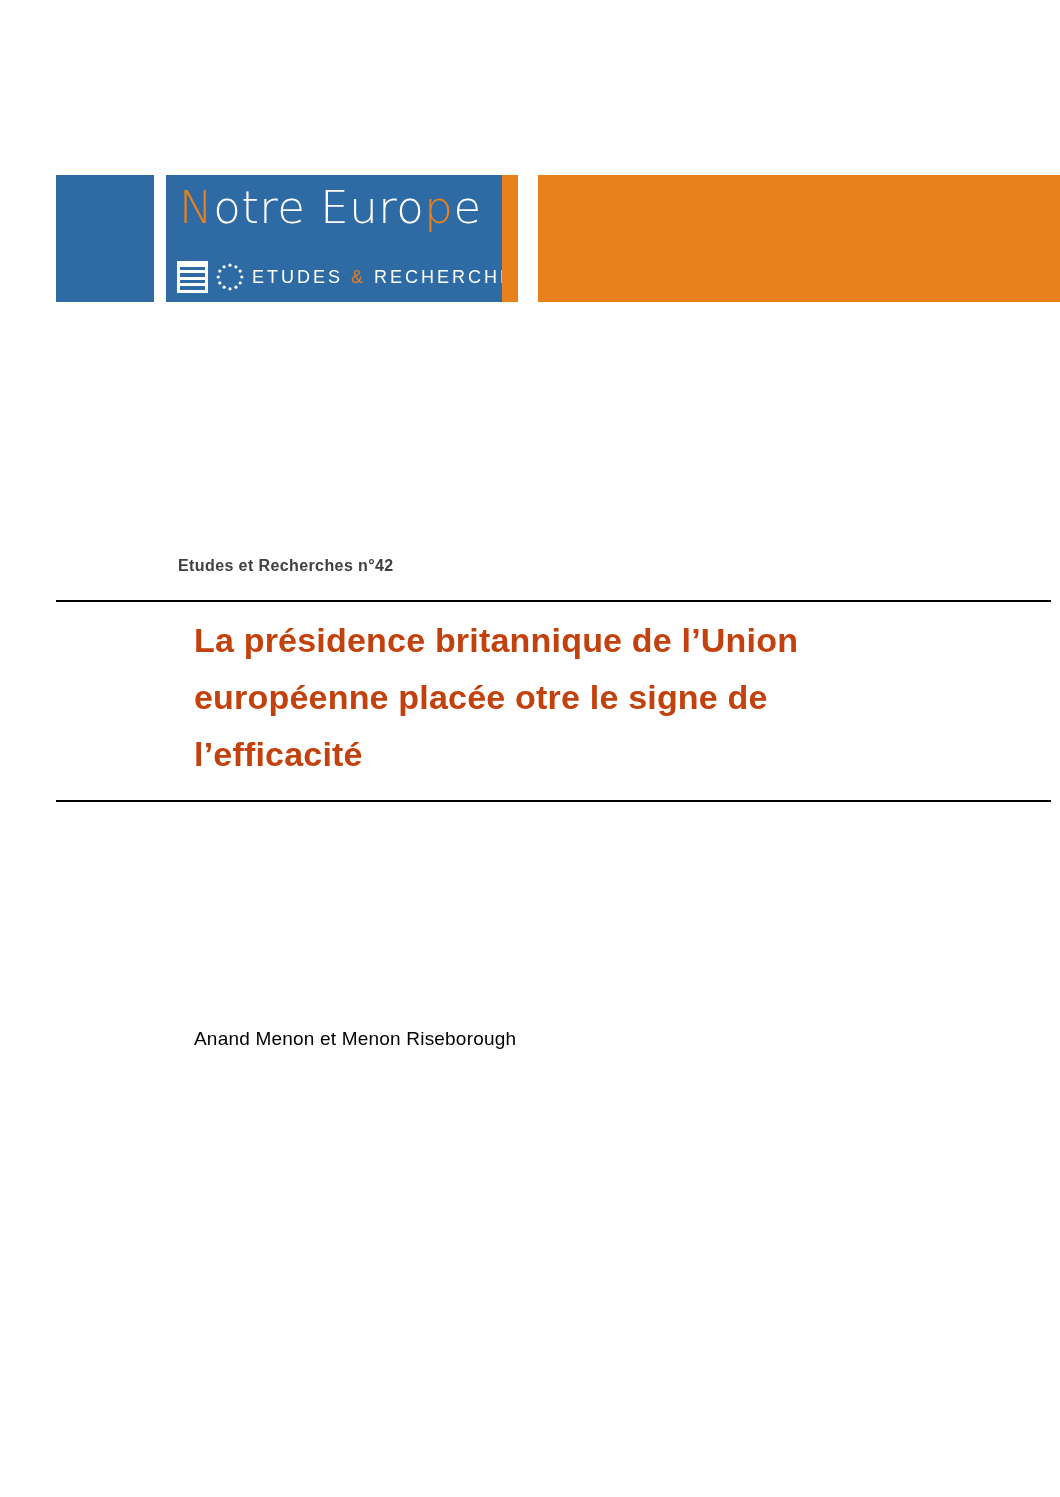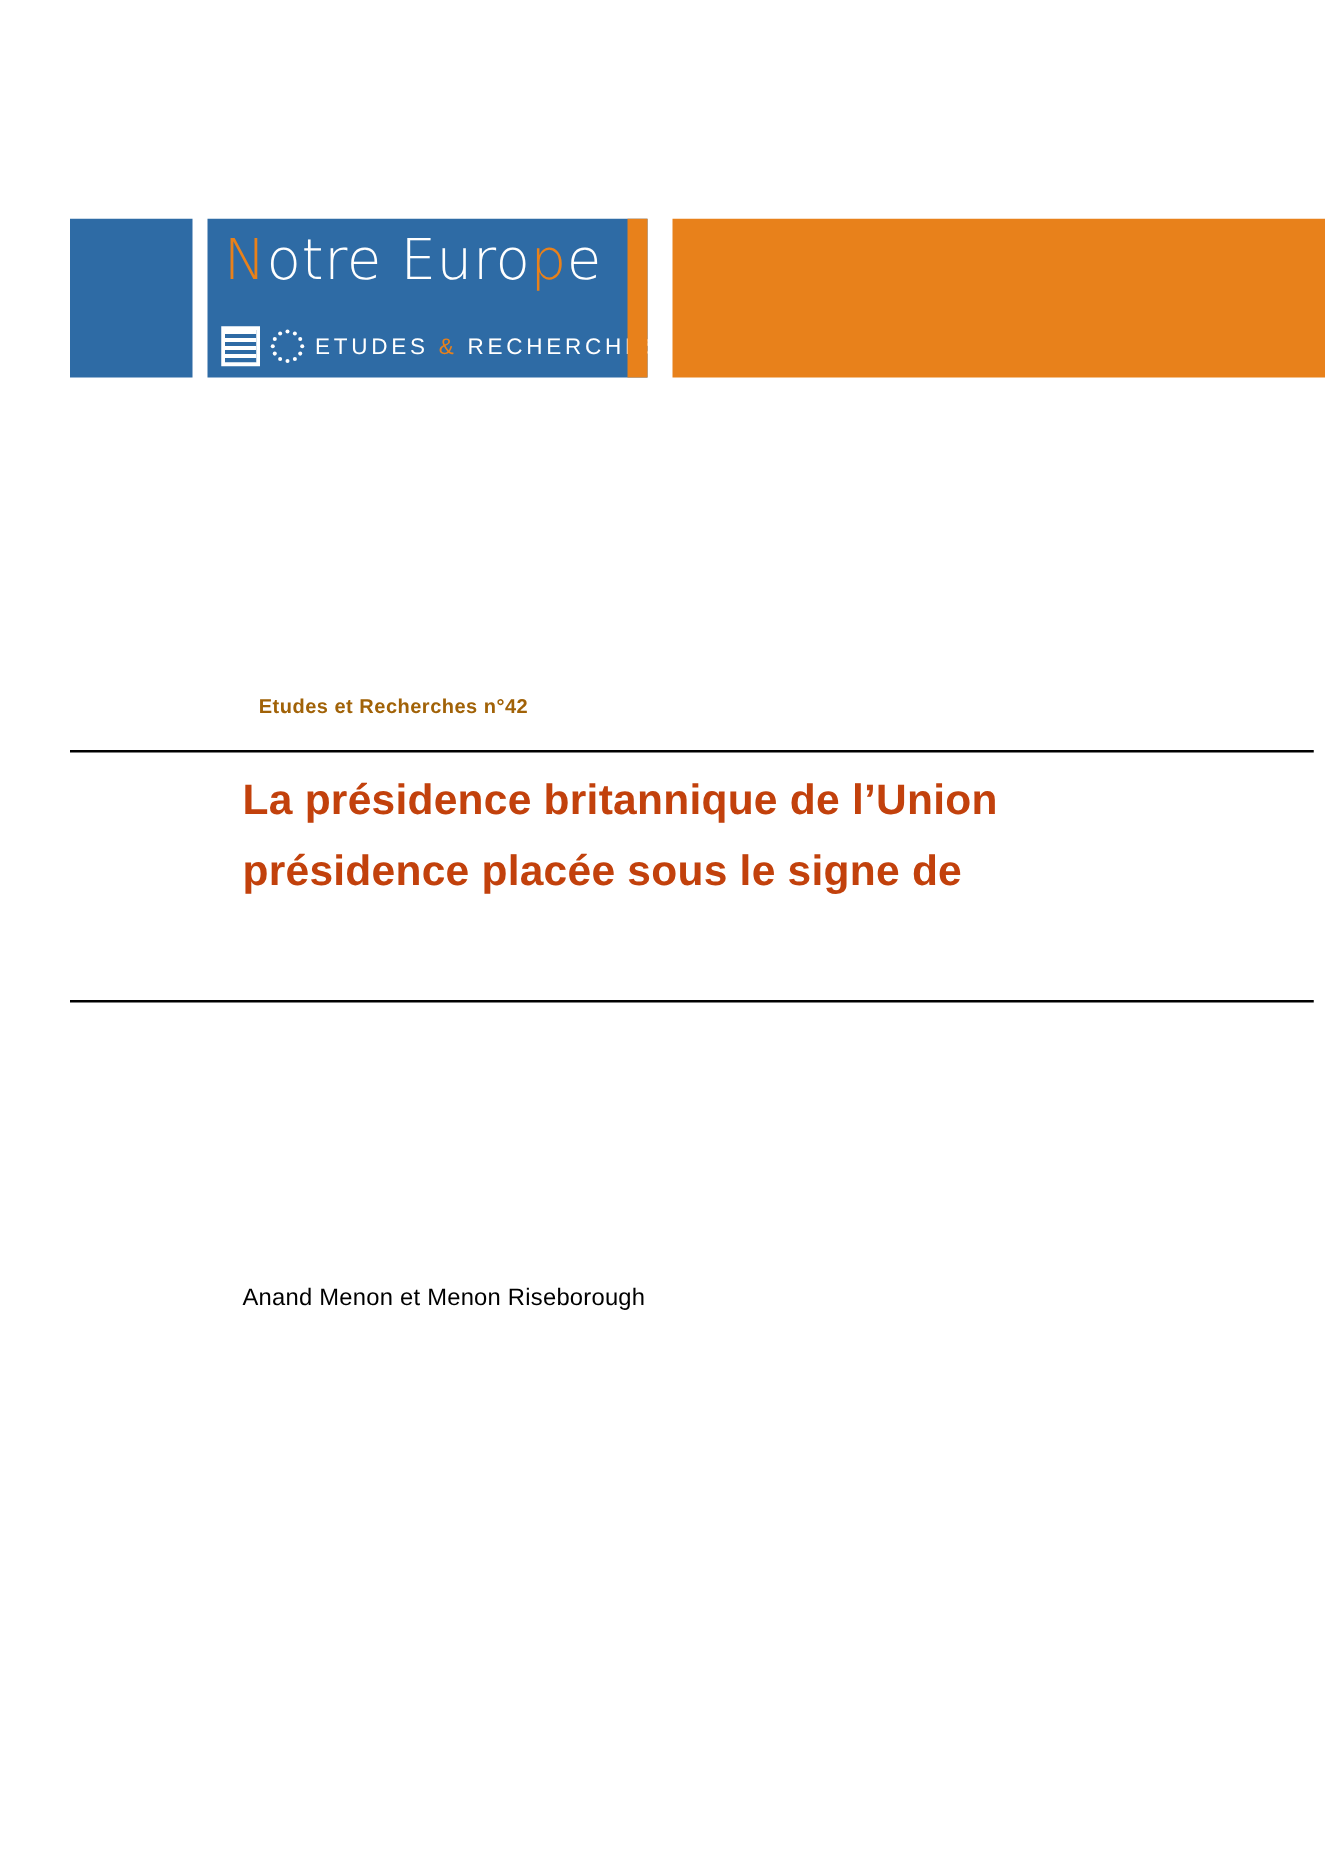--- a/index.html
+++ b/index.html
@@ -99,26 +99,26 @@
     font-size: 18px;
     letter-spacing: 3px;
     font-weight: 400;
     white-space: nowrap;
   }
   .logo-tagline .orange-letter { color: #E8811B; }
 
   
   .series-kicker {
     position: absolute;
-    left: 183px;
+    left: 154px;
     top: 557px;
     font-size: 16px;
     font-weight: 700;
     letter-spacing: 0.4px;
-    color: #a16207;
+    color: #404040;
   }
   .rule {
     position: absolute;
     left: 32px;
     width: 995px;
     height: 2px;
     background: #000000;
   }
   .rule-top { top: 600px; }
   .rule-bottom { top: 800px; }
@@ -190,20 +190,21 @@
 
     <div class="header-orange-bar"></div>
   </div>
 
   <div class="series-kicker">Etudes et Recherches n°42</div>
 
   <div class="rule rule-top"></div>
 
   <div class="main-title">
     <div>La présidence britannique de l’Union</div>
-    <div>présidence placée sous le signe de</div>
+    <div>européenne placée otre le signe de</div>
+    <div>l’efficacité</div>
   </div>
 
   <div class="rule rule-bottom"></div>
 
   <div class="authors-line">Anand Menon et Menon Riseborough</div>
 
 </div>
 
 </body></html>

